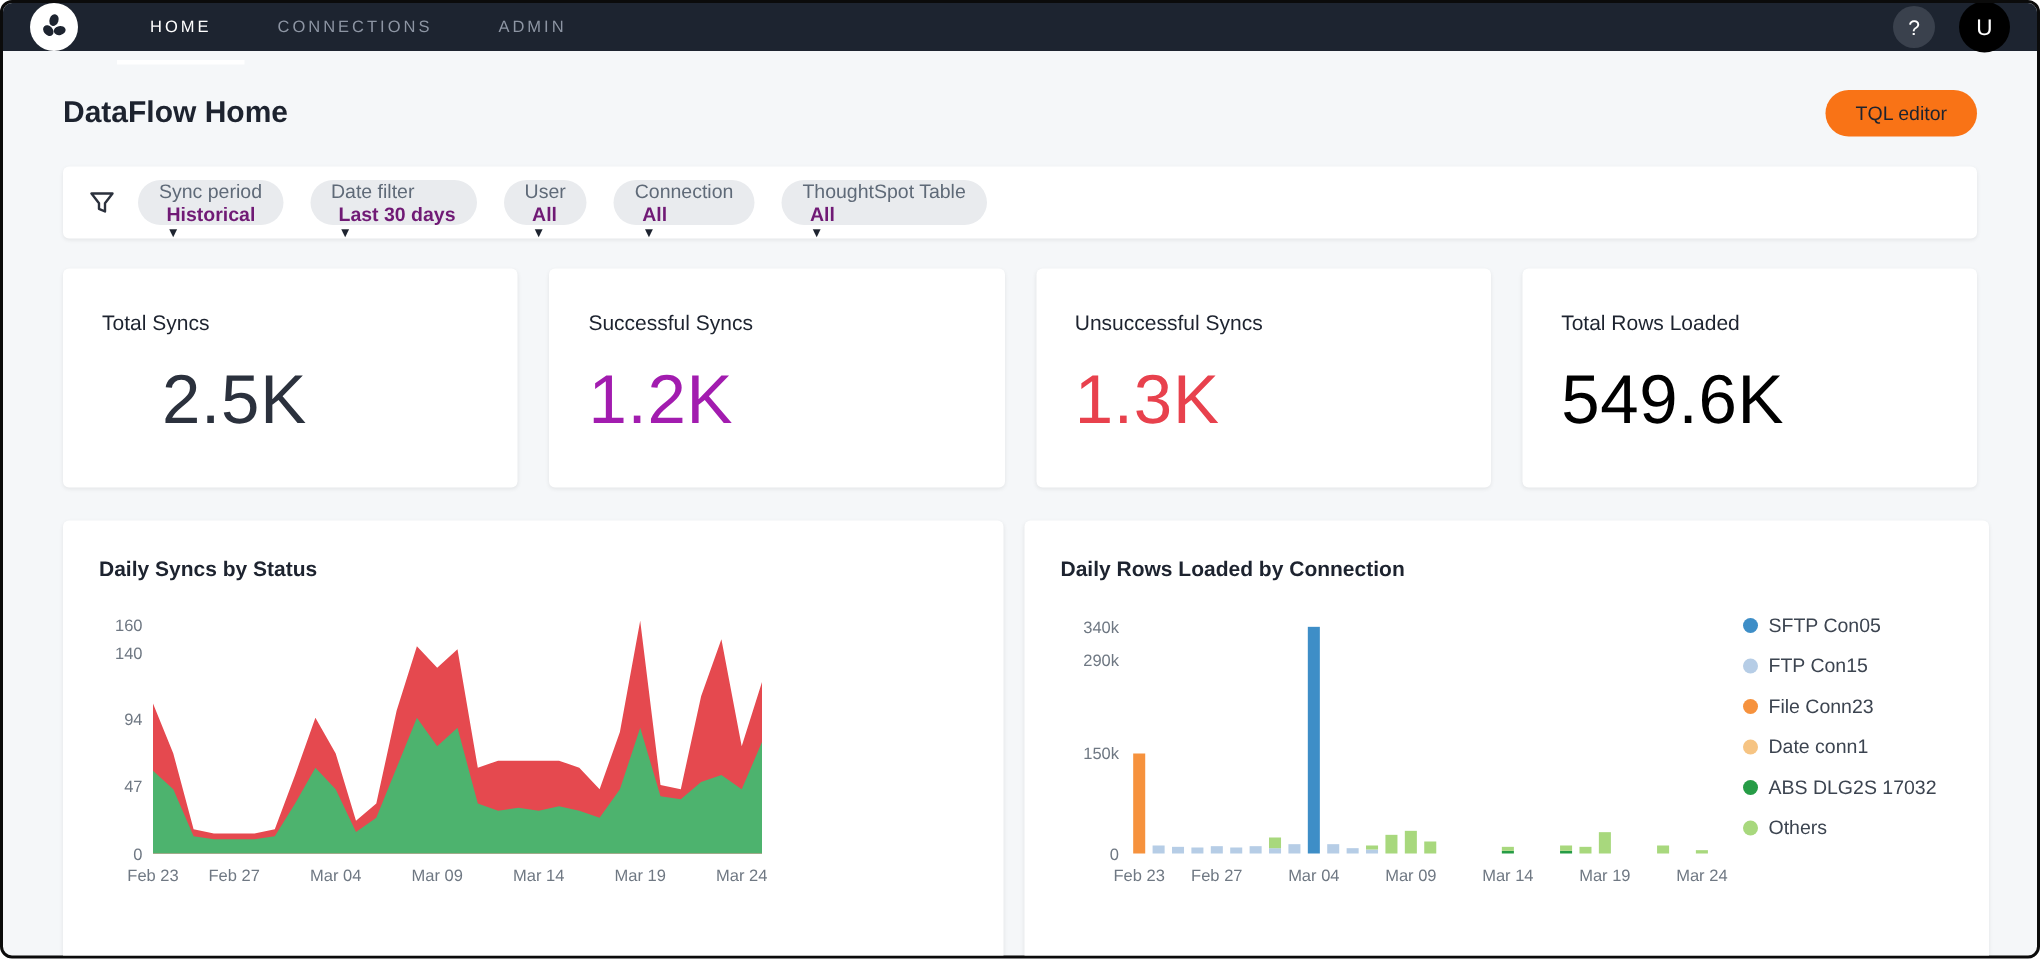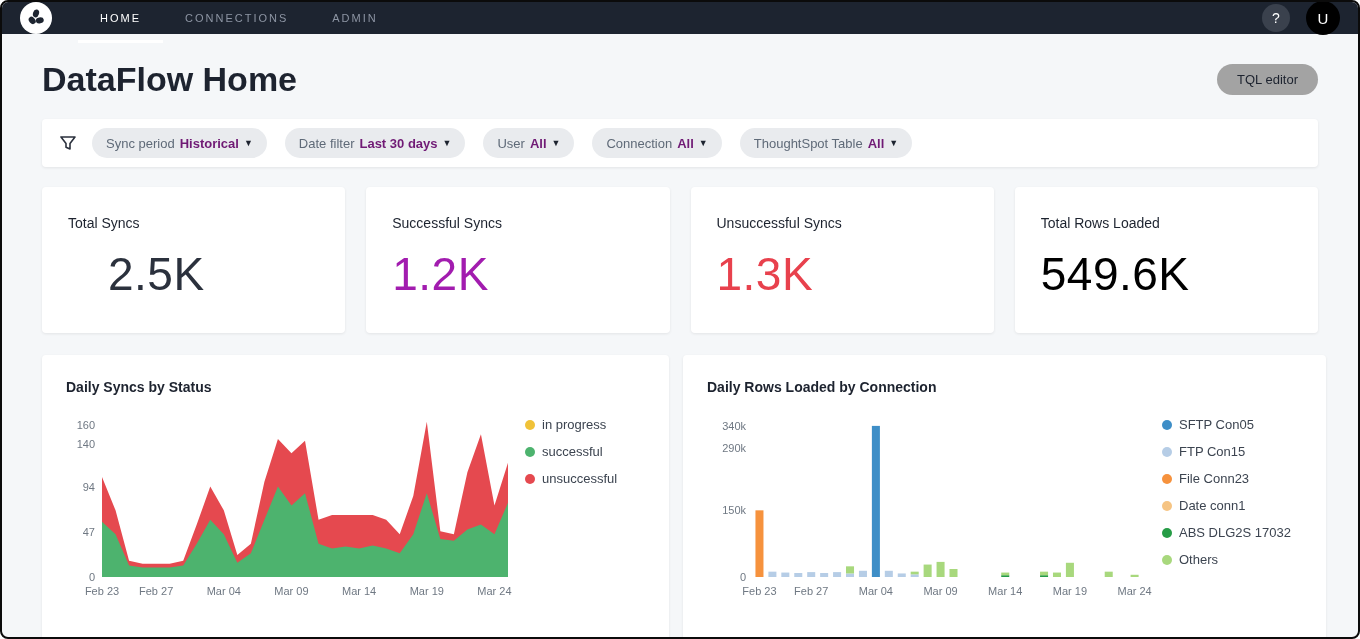--- a/index.html
+++ b/index.html
@@ -11,26 +11,26 @@
   .logo { width:32px; height:32px; border-radius:50%; background:#fff; display:flex; align-items:center; justify-content:center; margin-right:26px; cursor:pointer; }
   .nav { display:flex; height:50px; }
   .nav-item { display:flex; align-items:center; padding:0 22px; font-size:11px; letter-spacing:2px; color:#8d95a3; text-decoration:none; cursor:pointer; border-bottom:3px solid transparent; border-top:3px solid transparent; }
   .nav-item.active { color:#fff; border-bottom-color:#fff; }
   .topbar .spacer { flex:1; }
   .help-btn { width:28px; height:28px; border-radius:50%; border:none; background:#3a414d; color:#fff; font-size:14px; margin-right:16px; cursor:pointer; font-family:"Liberation Sans",sans-serif; }
   .avatar { width:34px; height:34px; border-radius:50%; background:#000; color:#fff; font-size:15px; display:flex; align-items:center; justify-content:center; cursor:pointer; }
 
   .content { padding:0 40px; }
   .page-head { display:flex; align-items:center; justify-content:space-between; margin:26px 0 20px; }
-  .page-title { font-size:34px; font-weight:bold; color:#1d232f;text-align:center; }
-  .tql-btn { background:#a3a3a3; border:none; border-radius:16px; height:31px; padding:0 20px; font-size:13px; color:#1d232f; cursor:pointer; font-family:"Liberation Sans",sans-serif; }
+  .page-title { font-size:20px; font-weight:bold; color:#1d232f;text-align:center; }
+  .tql-btn { background:#f97316; border:none; border-radius:16px; height:31px; padding:0 20px; font-size:13px; color:#1d232f; cursor:pointer; font-family:"Liberation Sans",sans-serif; }
 
   .filterbar { background:#fff; border-radius:4px; box-shadow:0 1px 3px rgba(0,0,0,.08); height:48px; display:flex; align-items:center; padding:0 18px; margin-bottom:20px; }
   .funnel { margin-right:16px; display:flex; cursor:pointer; }
-  .pill { background:#e9ebee; border-radius:16px; height:30px; display:flex; align-items:center; padding:0 14px; font-size:13px; color:#5f6a78; margin-right:18px; cursor:pointer; white-space:nowrap; }
+  .pill { background:#e9ebee; border-radius:16px; height:30px; display:flex; padding:0 14px; font-size:13px; color:#5f6a78; margin-right:18px; cursor:pointer; white-space:nowrap;flex-direction:column; }
   .pill b { color:#701a75; margin-left:5px; font-weight:bold; }
   .pill .caret { font-size:9px; color:#1d232f; margin-left:5px; }
 
   .kpi-grid { display:grid; grid-template-columns:repeat(4,1fr); gap:21px; margin-bottom:22px; }
   .kpi-card { background:#fff; border-radius:4px; box-shadow:0 1px 3px rgba(0,0,0,.08); padding:28px 26px 30px; height:146px; }
   .kpi-label { font-size:14px; color:#1d232f; }
   .kpi-value { font-size:46px; font-weight:400; color:#2b313d; margin-top:16px; letter-spacing:.5px; }
 
   .chart-grid { display:grid; grid-template-columns:627px 1fr; gap:14px; }
   .chart-card { background:#fff; border-radius:4px; box-shadow:0 1px 3px rgba(0,0,0,.08); padding:24px 24px; height:310px; }
@@ -140,34 +140,20 @@
                 <text x="90.13333333333333" y="186" text-anchor="middle" class="tick">Feb 27</text>
                 <text x="157.8" y="186" text-anchor="middle" class="tick">Mar 04</text>
                 <text x="225.46666666666667" y="186" text-anchor="middle" class="tick">Mar 09</text>
                 <text x="293.1333333333333" y="186" text-anchor="middle" class="tick">Mar 14</text>
                 <text x="360.8" y="186" text-anchor="middle" class="tick">Mar 19</text>
                 <text x="428.46666666666664" y="186" text-anchor="middle" class="tick">Mar 24</text>
                 <path d="M36,168 L36,68 L49.53333333333333,101.33333333333331 L63.06666666666666,151.80952380952382 L76.6,154.66666666666666 L90.13333333333333,154.66666666666666 L103.66666666666667,154.66666666666666 L117.2,151.80952380952382 L130.73333333333335,115.61904761904762 L144.26666666666665,77.52380952380952 L157.8,101.33333333333331 L171.33333333333334,146.0952380952381 L184.86666666666667,134.66666666666666 L198.4,72.76190476190476 L211.93333333333334,29.904761904761898 L225.46666666666667,44.19047619047619 L239,31.809523809523814 L252.53333333333333,110.85714285714285 L266.06666666666666,106.0952380952381 L279.6,106.0952380952381 L293.1333333333333,106.0952380952381 L306.6666666666667,106.0952380952381 L320.2,110.85714285714285 L333.73333333333335,125.14285714285715 L347.26666666666665,87.04761904761905 L360.8,12.761904761904763 L374.3333333333333,122.28571428571429 L387.8666666666667,125.14285714285715 L401.4,63.23809523809524 L414.93333333333334,25.142857142857135 L428.46666666666664,96.57142857142858 L442,53.71428571428571 L442,168 Z" fill="#e5494f"></path>
                 <path d="M36,168 L36,112.76190476190476 L49.53333333333333,125.14285714285715 L63.06666666666666,156.57142857142858 L76.6,158.47619047619048 L90.13333333333333,158.47619047619048 L103.66666666666667,158.47619047619048 L117.2,156.57142857142858 L130.73333333333335,134.66666666666666 L144.26666666666665,110.85714285714285 L157.8,125.14285714285715 L171.33333333333334,153.71428571428572 L184.86666666666667,144.19047619047618 L198.4,110.85714285714285 L211.93333333333334,77.52380952380952 L225.46666666666667,96.57142857142858 L239,84.19047619047619 L252.53333333333333,134.66666666666666 L266.06666666666666,139.42857142857142 L279.6,137.52380952380952 L293.1333333333333,139.42857142857142 L306.6666666666667,136.57142857142858 L320.2,139.42857142857142 L333.73333333333335,144.19047619047618 L347.26666666666665,125.14285714285715 L360.8,84.19047619047619 L374.3333333333333,129.9047619047619 L387.8666666666667,131.8095238095238 L401.4,120.38095238095238 L414.93333333333334,115.61904761904762 L428.46666666666664,125.14285714285715 L442,93.71428571428571 L442,168 Z" fill="#4db36e"></path>
                 <path d="M36,168 L36,168 L49.53333333333333,168 L63.06666666666666,168 L76.6,168 L90.13333333333333,168 L103.66666666666667,168 L117.2,168 L130.73333333333335,168 L144.26666666666665,168 L157.8,168 L171.33333333333334,168 L184.86666666666667,168 L198.4,168 L211.93333333333334,168 L225.46666666666667,168 L239,168 L252.53333333333333,168 L266.06666666666666,168 L279.6,168 L293.1333333333333,168 L306.6666666666667,168 L320.2,168 L333.73333333333335,168 L347.26666666666665,168 L360.8,168 L374.3333333333333,168 L387.8666666666667,168 L401.4,168 L414.93333333333334,168 L428.46666666666664,168 L442,168 L442,168 Z" fill="#f0c238"></path>
               </svg></div>
-          <div class="legend" id="legend0" style="width:120px">
-              <div class="legend-item">
-                <span class="dot" style="background: rgb(240, 194, 56);"></span>
-                <span>in progress</span>
-              </div>
-              <div class="legend-item">
-                <span class="dot" style="background: rgb(77, 179, 110);"></span>
-                <span>successful</span>
-              </div>
-              <div class="legend-item">
-                <span class="dot" style="background: rgb(229, 73, 79);"></span>
-                <span>unsuccessful</span>
-              </div>
-            </div>
         </div>
       </div>
       <div class="chart-card">
         <div class="chart-title">Daily Rows Loaded by Connection</div>
         <div class="chart-body">
           <div class="plot" id="chart1"><svg viewBox="0 0 455 192" width="455" height="192">
                 <text x="39" y="172" text-anchor="end" class="tick">0</text>
                 <text x="39" y="105.33333333333331" text-anchor="end" class="tick">150k</text>
                 <text x="39" y="43.11111111111111" text-anchor="end" class="tick">290k</text>
                 <text x="39" y="20.888888888888893" text-anchor="end" class="tick">340k</text>

